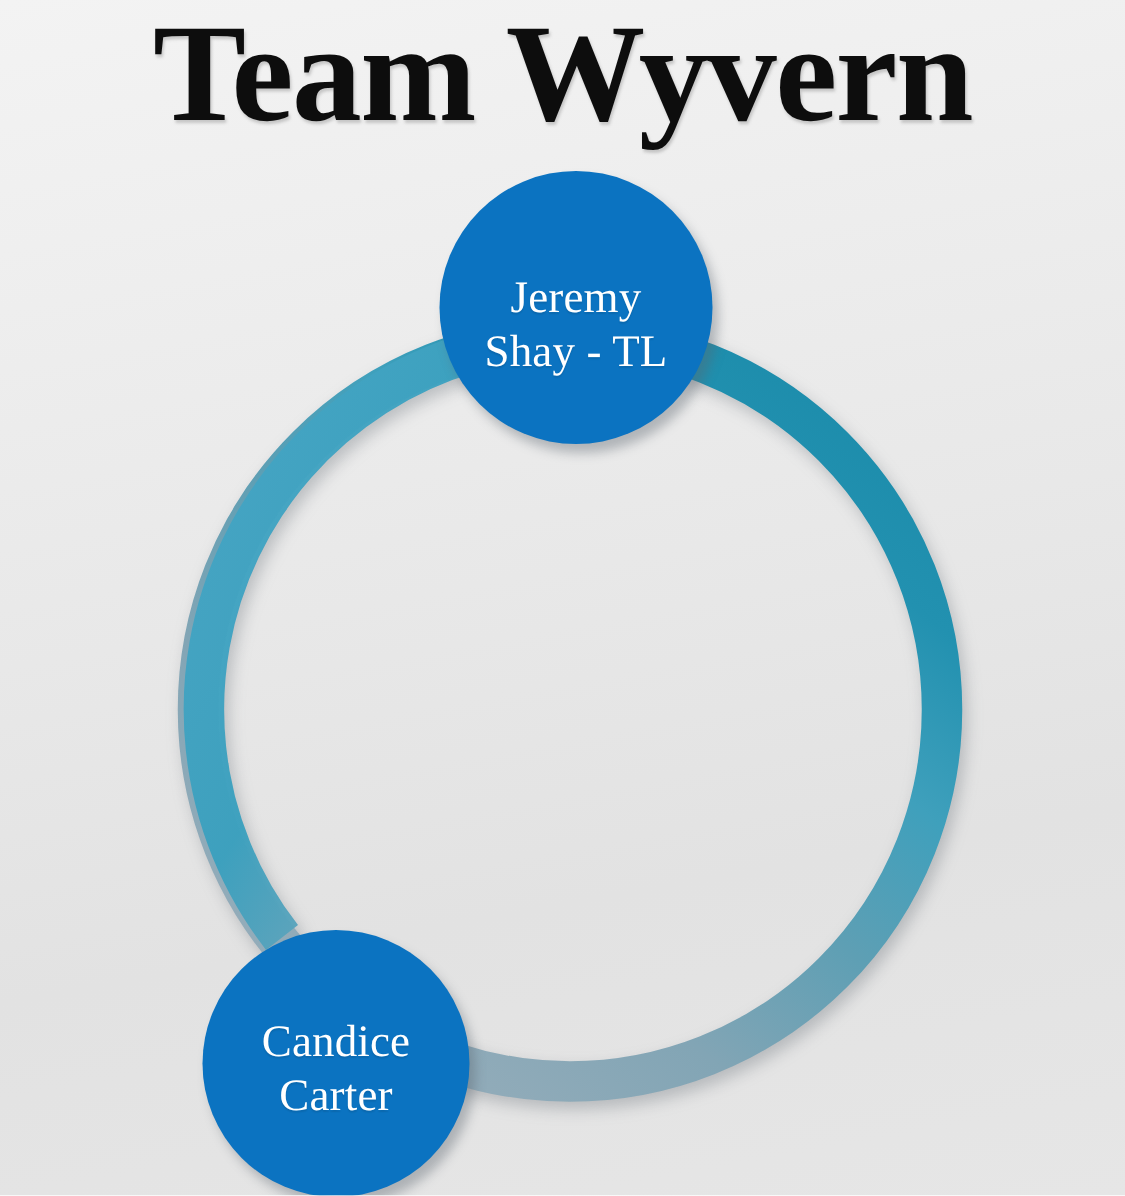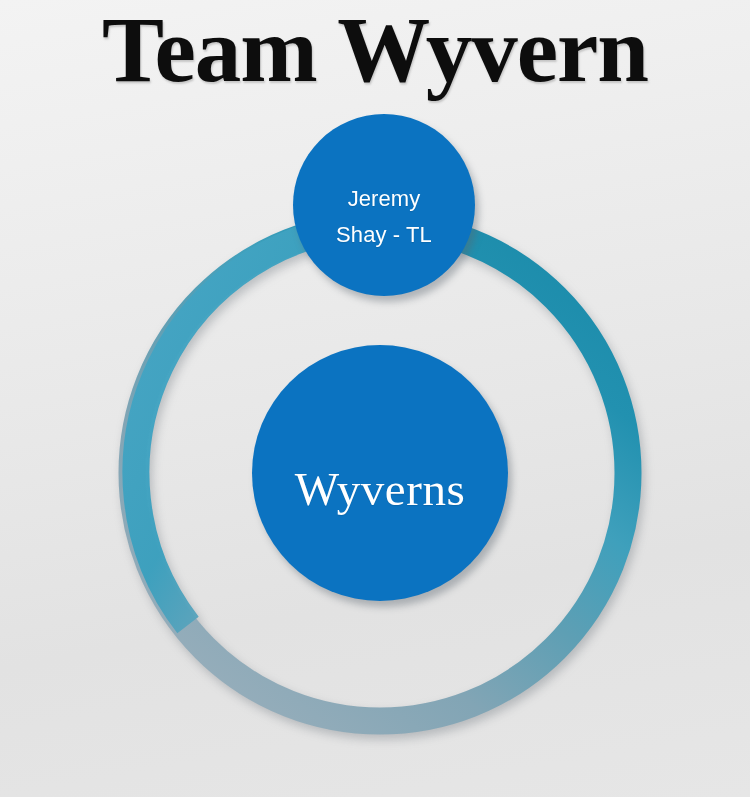--- a/index.html
+++ b/index.html
@@ -56,22 +56,22 @@
     background: #0b73c1;
     box-shadow: 4px 6px 7px rgba(90,100,110,0.40);
     display: flex;
     align-items: center;
     justify-content: center;
     box-sizing: border-box;
   }
   .node-label {
     color: #ffffff;
     text-align: center;
-    font-family: Liberation Sans, sans-serif;
-    font-size: 22px;
+    font-family: Liberation Serif, serif;
+    font-size: 30px;
     line-height: 36px;
     font-weight: 400;
     letter-spacing: 0.1px;
     white-space: pre-line;
     text-shadow: 0 1px 1px rgba(0,0,0,0.10);
   }
 
   
   #node-center {
     left: 252px; top: 345px;
@@ -123,26 +123,27 @@
           <stop offset="0%" stop-color="#45a5c4"></stop>
           <stop offset="45%" stop-color="#3ba0be"></stop>
           <stop offset="100%" stop-color="#8fa9b8"></stop>
         </linearGradient>
       </defs>
       <circle cx="285" cy="285" r="248" fill="none" stroke="url(#ringGrad)" stroke-width="27"></circle>
       <path d="M 285 37 A 248 248 0 0 0 93 437" fill="none" stroke="url(#ringGrad2)" stroke-width="27" stroke-linecap="butt" opacity="0.97"></path>
     </svg>
   </div>
 
-  <div class="node" id="node-center">
-    <span class="node-label">Wyverns</span>
-  </div>
 
   <div class="node" id="node-0">
     <span class="node-label">Jeremy
 Shay - TL</span>
   </div>
 
 
 
+  <div class="node" id="node-3">
+    <span class="node-label">Candice
+Carter</span>
+  </div>
 
 
 </div>
 
 </body></html>

